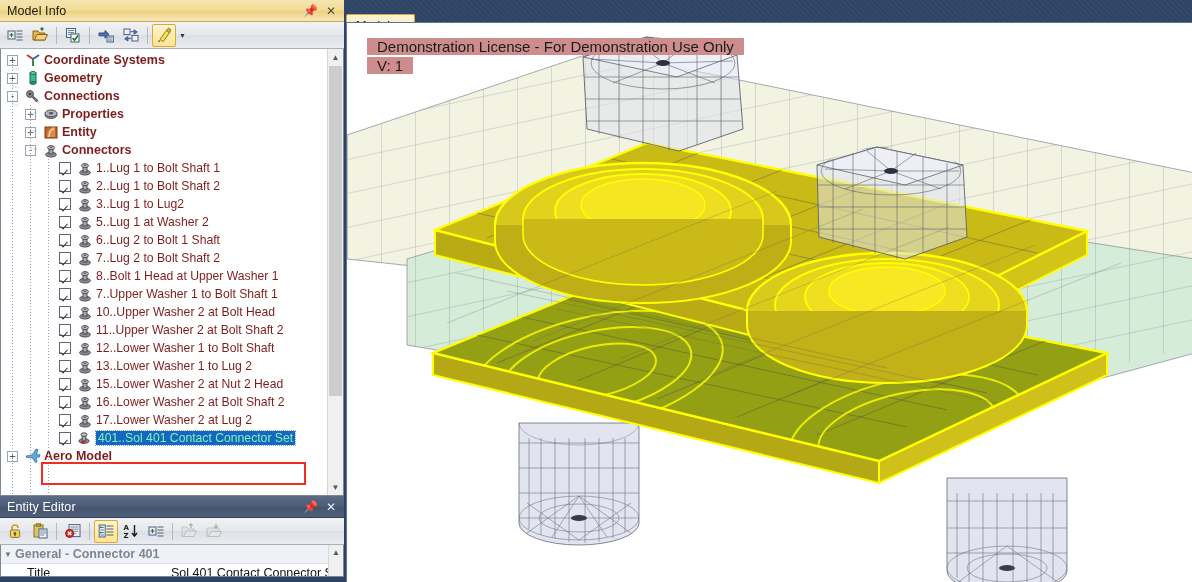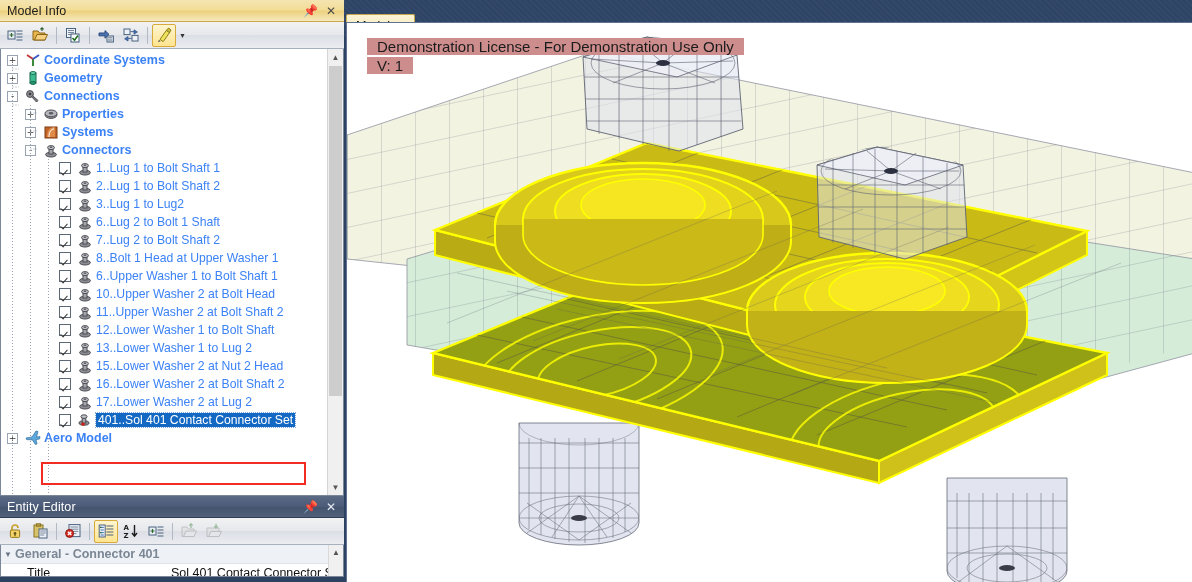--- a/index.html
+++ b/index.html
@@ -40,25 +40,25 @@
   .tsep{width:1px;height:17px;background:#b4bac4;margin:0 3px;}
   .tcaret{width:11px;display:flex;align-items:center;justify-content:center;font-size:7px;color:#333;}
 
   
   .tree-wrap{position:relative;background:#fff;height:447px;border:1px solid #7b8798;border-top:none;box-sizing:border-box;overflow:hidden;}
   .tree{position:absolute;left:0;top:0;right:16px;bottom:0;padding-top:2px;overflow:hidden;}
   .row{height:18px;display:flex;align-items:center;white-space:nowrap;position:relative;}
   .exp{width:11px;height:11px;border:1px solid #9aa4b1;background:#fff;font-size:9px;line-height:9px;
        text-align:center;color:#333;box-sizing:border-box;flex:0 0 auto;font-family:"DejaVu Sans",sans-serif;}
   .ico{width:16px;height:16px;flex:0 0 auto;margin:0 3px 0 2px;position:relative;}
-  .lbl{font-size:12.5px;color:#3b82f6;font-weight:700;}
+  .lbl{font-size:12.5px;color:#7f1d1d;font-weight:700;}
   .lbl.n{font-weight:400;font-size:12.2px;}
   .cbx{width:12px;height:12px;border:1px solid #5d6876;background:#fff;box-sizing:border-box;position:relative;flex:0 0 auto;}
   .cbx:after{content:"";position:absolute;left:2px;top:5px;width:3px;height:6px;border:solid #3a3a3a;border-width:0 1.6px 1.6px 0;transform:rotate(42deg);}
-  .row.sel .lbl{background:#1268c3;color:#ffffff;padding:0 2px;outline:1px dotted #7fa9dd;}
+  .row.sel .lbl{background:#1268c3;color:#86efac;padding:0 2px;outline:1px dotted #7fa9dd;}
   .ilines{position:absolute;left:0;top:0;width:100%;height:100%;pointer-events:none;}
 
   
   .vsb{position:absolute;right:0;top:0;width:16px;bottom:0;background:#f0f0f0;border-left:1px solid #d5d5d5;box-sizing:border-box;}
   .vsb .ar{height:16px;display:flex;align-items:center;justify-content:center;font-size:8px;color:#555;background:#f0f0f0;}
   .vsb .thumb{position:absolute;left:1px;right:1px;background:#cdcdcd;}
 
   
   .redbox{position:absolute;border:2px solid #f12c22;box-sizing:border-box;pointer-events:none;}
 
@@ -201,21 +201,21 @@
           </div>
           <div class="row">
             <div style="width: 24px; flex: 0 0 auto;"></div>
             <div class="exp">+</div>
             <div style="width: 5px; flex: 0 0 auto;"></div>
             <div class="ico"><svg width="16" height="16" viewBox="0 0 16 16">
                 <rect x="2" y="3" width="12" height="11" fill="#c0642a" stroke="#7d3c12"></rect>
                 <path d="M4 13 C4 6 7 3 12 3 L12 13 Z" fill="#e08a48"></path>
                 <path d="M6 13 C6 8 8 5 11 5" stroke="#fff" stroke-width="1" fill="none"></path>
               </svg></div>
-            <div class="lbl">Systems</div>
+            <div class="lbl">Entity</div>
           </div>
           <div class="row">
             <div style="width: 24px; flex: 0 0 auto;"></div>
             <div class="exp">-</div>
             <div style="width: 5px; flex: 0 0 auto;"></div>
             <div class="ico"><svg width="16" height="16" viewBox="0 0 16 16">
                 <ellipse cx="8" cy="12.6" rx="5.4" ry="2.4" fill="#8c8c95" stroke="#4c4c52"></ellipse>
                 <rect x="6" y="6" width="4" height="6" fill="#a6a6ae" stroke="#4c4c52"></rect>
                 <ellipse cx="8" cy="5.6" rx="3.4" ry="2" fill="#c3c3ca" stroke="#4c4c52"></ellipse>
                 <ellipse cx="8" cy="5.2" rx="1.4" ry="0.8" fill="#55555d"></ellipse>
@@ -265,20 +265,33 @@
             <div style="width: 42px; flex: 0 0 auto;"></div>
             <div style="width: 16px; flex: 0 0 auto;"></div>
             <div class="cbx"></div>
             <div style="width: 4px; flex: 0 0 auto;"></div>
             <div class="ico"><svg width="16" height="16" viewBox="0 0 16 16">
                 <ellipse cx="8" cy="12.6" rx="5.4" ry="2.4" fill="#8c8c95" stroke="#4c4c52"></ellipse>
                 <rect x="6" y="6" width="4" height="6" fill="#a6a6ae" stroke="#4c4c52"></rect>
                 <ellipse cx="8" cy="5.6" rx="3.4" ry="2" fill="#c3c3ca" stroke="#4c4c52"></ellipse>
                 <ellipse cx="8" cy="5.2" rx="1.4" ry="0.8" fill="#55555d"></ellipse>
               </svg></div>
+            <div class="lbl n">5..Lug 1 at Washer 2</div>
+          </div>
+          <div class="row">
+            <div style="width: 42px; flex: 0 0 auto;"></div>
+            <div style="width: 16px; flex: 0 0 auto;"></div>
+            <div class="cbx"></div>
+            <div style="width: 4px; flex: 0 0 auto;"></div>
+            <div class="ico"><svg width="16" height="16" viewBox="0 0 16 16">
+                <ellipse cx="8" cy="12.6" rx="5.4" ry="2.4" fill="#8c8c95" stroke="#4c4c52"></ellipse>
+                <rect x="6" y="6" width="4" height="6" fill="#a6a6ae" stroke="#4c4c52"></rect>
+                <ellipse cx="8" cy="5.6" rx="3.4" ry="2" fill="#c3c3ca" stroke="#4c4c52"></ellipse>
+                <ellipse cx="8" cy="5.2" rx="1.4" ry="0.8" fill="#55555d"></ellipse>
+              </svg></div>
             <div class="lbl n">6..Lug 2 to Bolt 1 Shaft</div>
           </div>
           <div class="row">
             <div style="width: 42px; flex: 0 0 auto;"></div>
             <div style="width: 16px; flex: 0 0 auto;"></div>
             <div class="cbx"></div>
             <div style="width: 4px; flex: 0 0 auto;"></div>
             <div class="ico"><svg width="16" height="16" viewBox="0 0 16 16">
                 <ellipse cx="8" cy="12.6" rx="5.4" ry="2.4" fill="#8c8c95" stroke="#4c4c52"></ellipse>
                 <rect x="6" y="6" width="4" height="6" fill="#a6a6ae" stroke="#4c4c52"></rect>
@@ -304,21 +317,21 @@
             <div style="width: 42px; flex: 0 0 auto;"></div>
             <div style="width: 16px; flex: 0 0 auto;"></div>
             <div class="cbx"></div>
             <div style="width: 4px; flex: 0 0 auto;"></div>
             <div class="ico"><svg width="16" height="16" viewBox="0 0 16 16">
                 <ellipse cx="8" cy="12.6" rx="5.4" ry="2.4" fill="#8c8c95" stroke="#4c4c52"></ellipse>
                 <rect x="6" y="6" width="4" height="6" fill="#a6a6ae" stroke="#4c4c52"></rect>
                 <ellipse cx="8" cy="5.6" rx="3.4" ry="2" fill="#c3c3ca" stroke="#4c4c52"></ellipse>
                 <ellipse cx="8" cy="5.2" rx="1.4" ry="0.8" fill="#55555d"></ellipse>
               </svg></div>
-            <div class="lbl n">6..Upper Washer 1 to Bolt Shaft 1</div>
+            <div class="lbl n">7..Upper Washer 1 to Bolt Shaft 1</div>
           </div>
           <div class="row">
             <div style="width: 42px; flex: 0 0 auto;"></div>
             <div style="width: 16px; flex: 0 0 auto;"></div>
             <div class="cbx"></div>
             <div style="width: 4px; flex: 0 0 auto;"></div>
             <div class="ico"><svg width="16" height="16" viewBox="0 0 16 16">
                 <ellipse cx="8" cy="12.6" rx="5.4" ry="2.4" fill="#8c8c95" stroke="#4c4c52"></ellipse>
                 <rect x="6" y="6" width="4" height="6" fill="#a6a6ae" stroke="#4c4c52"></rect>
                 <ellipse cx="8" cy="5.6" rx="3.4" ry="2" fill="#c3c3ca" stroke="#4c4c52"></ellipse>

